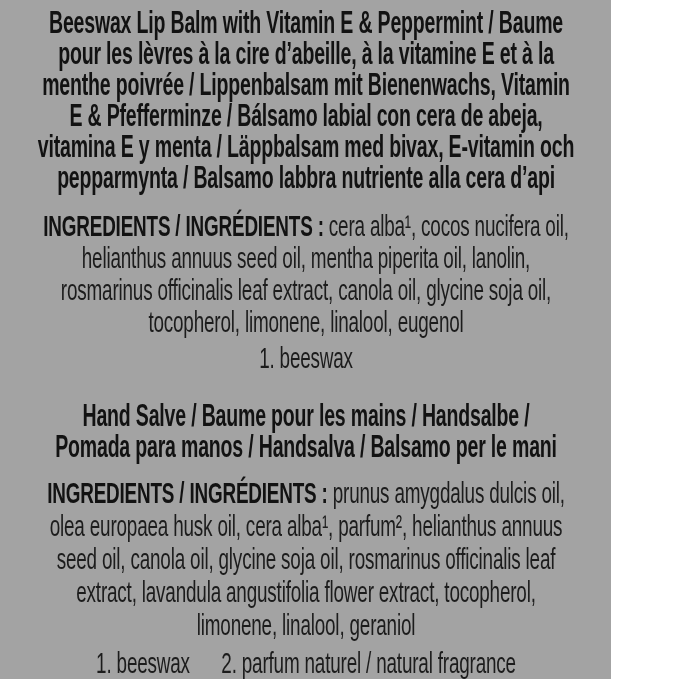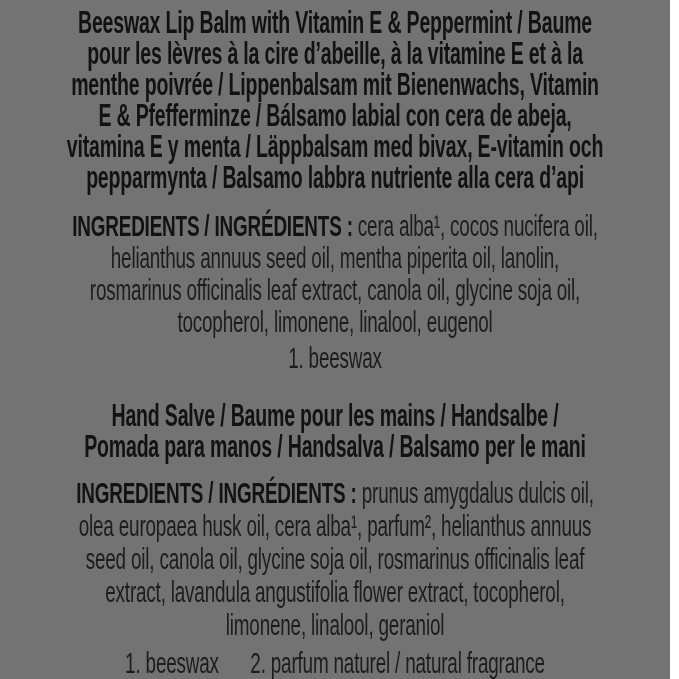--- a/index.html
+++ b/index.html
@@ -8,23 +8,23 @@
     background: #ffffff;
   }
   body {
     width: 679px;
     height: 679px;
     overflow: hidden;
     font-family: "Liberation Sans", "DejaVu Sans", sans-serif;
   }
   .sheet {
     position: relative;
-    width: 670px;
+    width: 611px;
     height: 679px;
-    background: #737373;
+    background: #a3a3a3;
   }
   
   .condense {
     position: absolute;
     top: 0;
     left: 50%;
     width: 1080px;
     transform: translateX(-50%) scaleX(0.63);
     transform-origin: 50% 0;
     text-align: center;

